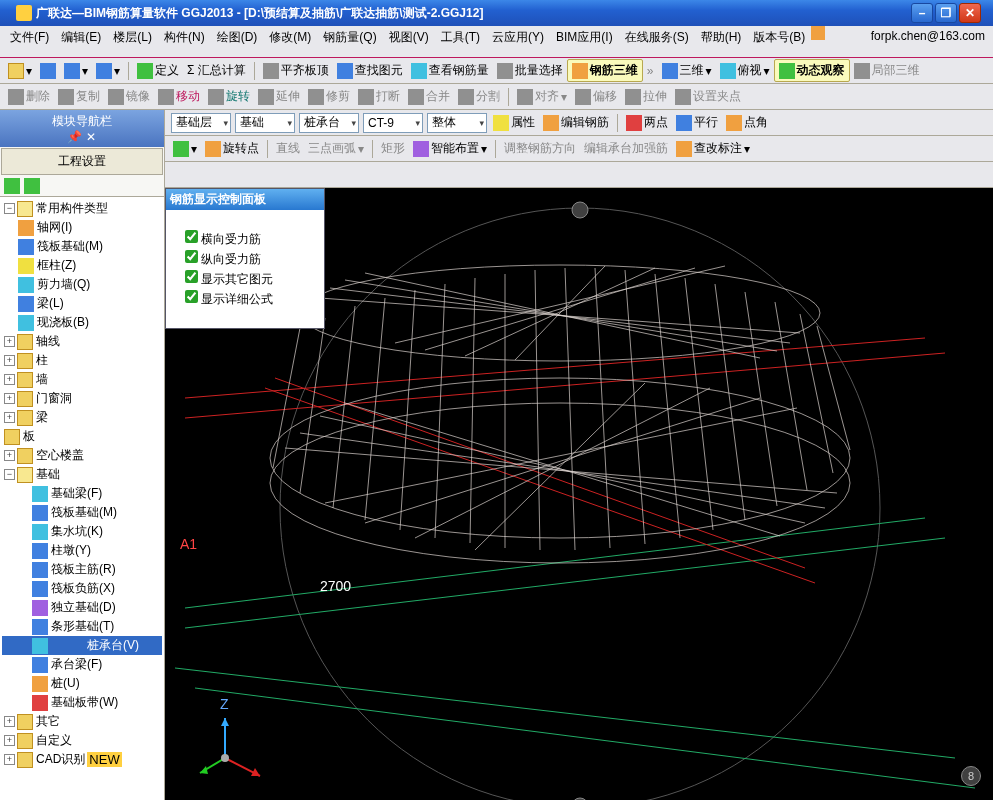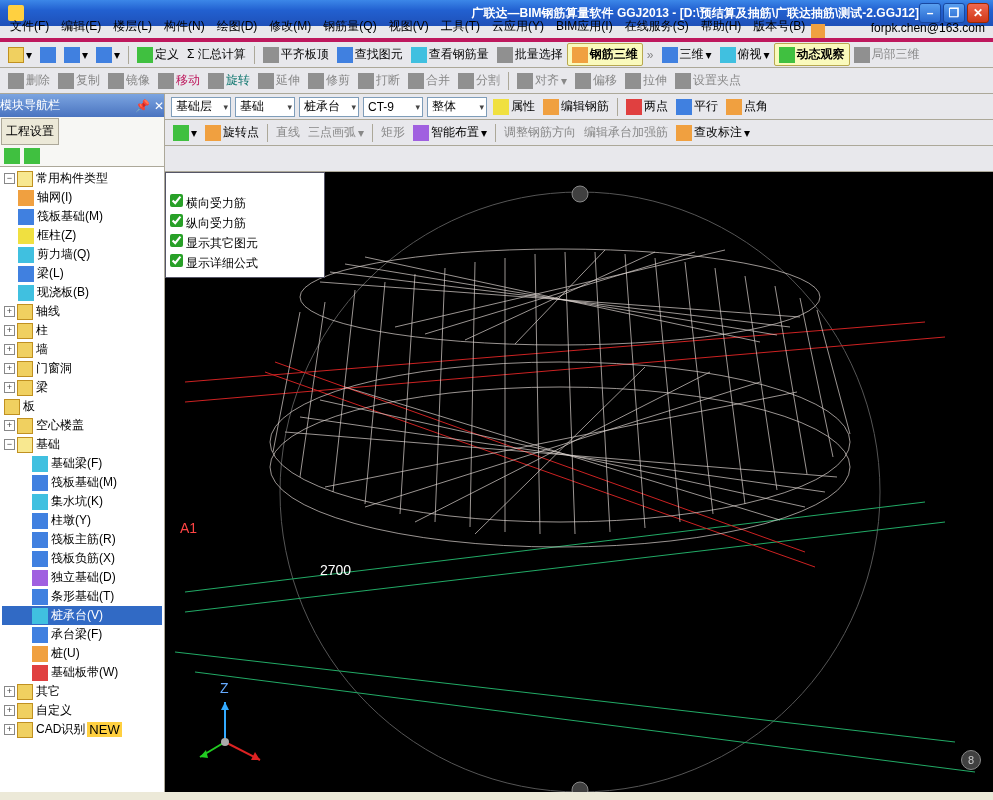--- a/index.html
+++ b/index.html
@@ -1,61 +1,61 @@
 <!DOCTYPE html>
 <html><head>
 <meta charset="utf-8">
 <style>
 * { margin:0; padding:0; box-sizing:border-box; font-family:"Microsoft YaHei","SimSun",sans-serif; font-size:12px; }
 body { width:993px; height:800px; background:#ece9d8; overflow:hidden; }
 
-.titlebar { height:26px; background:linear-gradient(#3c87e8,#2260d0 40%,#1e50b8); display:flex; align-items:center; padding:0 4px; color:#fff;text-align:right; }
+.titlebar { height:26px; background:linear-gradient(#3c87e8,#2260d0 40%,#1e50b8); display:flex; align-items:center; padding:0 12px; color:#fff; }
 .titlebar .icon { width:16px; height:16px; background:#ffd040; margin:0 4px; border-radius:2px; }
 .titlebar .title { flex:1; font-weight:bold; white-space:nowrap; overflow:hidden; }
 .winbtns { display:flex; gap:2px; }
 .winbtn { width:22px; height:20px; background:linear-gradient(#5aa0f0,#2868d0); border-radius:3px; display:flex; align-items:center; justify-content:center; color:#fff; font-weight:bold; cursor:pointer; border:1px solid #1848a0; }
 .winbtn.close { background:linear-gradient(#f06850,#d03818); border-color:#a02800; }
 
-.menubar { height:16px; background:#e8e8ec; border-bottom:4px solid #be185d; display:flex; align-items:flex-end; padding:0 4px; }
+.menubar { height:32px; background:#e8e8ec; border-bottom:1px solid #be185d; display:flex; align-items:flex-start; padding:0 4px; }
 .menubar span { padding:3px 6px; cursor:pointer; }
 .menubar .right { margin-left:auto; color:#000; padding-right:4px; }
 .menubar .ico { display:inline-block; width:14px; height:14px; vertical-align:middle; margin-right:2px; }
 
 .toolbar { height:26px; background:#e8e8ec; border-bottom:1px solid #aca899; display:flex; align-items:center; padding:0 4px; white-space:nowrap; overflow:hidden; }
 .toolbar.t2 { border-bottom:none;align-items:center; }
 .tsep { width:1px; height:18px; background:#aca899; margin:0 4px; }
 .tbtn { display:inline-flex; align-items:center; padding:2px 4px; cursor:pointer; border-radius:2px; gap:2px; }
 .tbtn.active { background:#fafabc; border:1px solid #b8a850;font-weight:bold; }
 .tico { width:16px; height:16px; display:inline-block; }
 .dropdown { height:20px; border:1px solid #7f9db9; background:#fff; padding:0 14px 0 4px; display:inline-flex; align-items:center; position:relative; margin:0 2px; min-width:60px; }
 .dropdown::after { content:"▾"; position:absolute; right:2px; font-size:9px; color:#444; }
 
 .container { display:flex; height:calc(800px - 26px - 24px - 26px - 26px); }
 
 .sidebar { width:165px; background:#f7f7f4; border-right:1px solid #aca899; display:flex; flex-direction:column; }
-.sidehead { background:linear-gradient(#7ba4e0,#4a74c0); color:#fff; padding:3px 0; display:flex; align-items:center; justify-content:space-between; }
+.sidehead { background:linear-gradient(#7ba4e0,#4a74c0); color:#fff; padding:3px 18px; display:flex; align-items:center; justify-content:space-between;flex-direction:column; }
 .sidehead .pin { cursor:pointer; }
-.sidetabs { display:flex; flex-direction:row; }
+.sidetabs { display:flex; flex-direction:column; }
 .sidetab { padding:4px; text-align:center; border:1px solid #aca899; background:#ece9d8; cursor:pointer; margin:1px; }
 .sidetab.act { background:#fff; }
 .sidetoolrow { padding:2px 4px; border-bottom:1px solid #aca899; display:flex; gap:4px; }
 .sidetoolrow .tico { cursor:pointer; }
 .tree { flex:1; overflow:auto; background:#fff; padding:2px; }
 .tnode { display:flex; align-items:center; padding:1px 0; cursor:pointer; white-space:nowrap; }
 .tnode .tog { width:11px; height:11px; border:1px solid #888; background:#fff; display:inline-flex; align-items:center; justify-content:center; font-size:9px; line-height:1; margin-right:2px; color:#444; }
 .tnode .tico { margin-right:3px; }
-.tnode.sel { background:#316ac5; color:#fff; }
+.tnode.sel { background:#316ac5; color:#fff;gap:36px; }
 .l1 { padding-left:2px; } .l2 { padding-left:16px; } .l3 { padding-left:30px; }
 
 .viewport { flex:1; position:relative; overflow:hidden; }
 .vtoolrows { background:#e8e8ec; }
 .canvas { position:absolute; top:78px; left:0; right:0; bottom:0; background:#000; }
 .rebar-panel { position:absolute; top:0; left:0; width:160px; background:#fff; border:1px solid #556; z-index:5; }
 .rebar-panel .hd { background:linear-gradient(#60b0f0,#2878d0); color:#fff; padding:2px 4px; font-weight:bold; }
-.rebar-panel .bd { padding:4px;margin-top:16px; }
+.rebar-panel .bd { padding:19px; }
 .rebar-panel label { display:block; padding:1px 0; }
 .rebar-panel input { accent-color:#28a028; margin-right:3px; }
 
 
 .i-fold { background:#f0d060; border:1px solid #c09020; }
 .i-fold.open { background:#f8e890; }
 .i-blue { background:#4080e0; }
 .i-cyan { background:#40c0e0; }
 .i-green { background:#40c040; }
 .i-red { background:#e04040; }
@@ -501,20 +501,21 @@
           <circle cx="0" cy="0" r="4" fill="#aaa"></circle>
         </g>
       </svg>
       <div class="axis-label" style="left:15px;top:348px;color:#f44">A1</div>
       <div class="dim-label" style="left:155px;top:390px">2700</div>
       <div class="marker" style="right:12px;bottom:22px">8</div>
       <div class="axis-label" style="left:55px;top:508px;color:#6af">Z</div>
 
       
       <div class="rebar-panel">
+        <div class="hd">钢筋显示控制面板</div>
         <div class="bd">
           <label><input type="checkbox" checked="" style=""><span>横向受力筋</span></label>
           <label><input type="checkbox" checked="" style=""><span>纵向受力筋</span></label>
           <label><input type="checkbox" checked="" style=""><span>显示其它图元</span></label>
           <label><input type="checkbox" checked="" style=""><span>显示详细公式</span></label>
         </div>
       </div>
     </div>
   </div>
 </div>

